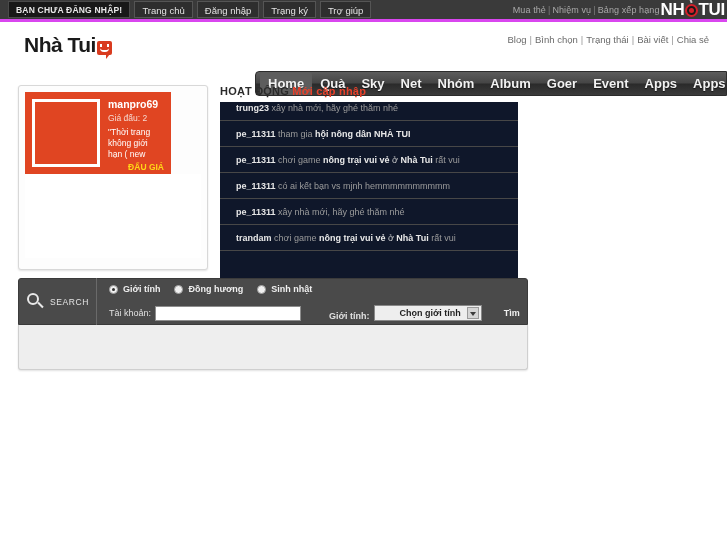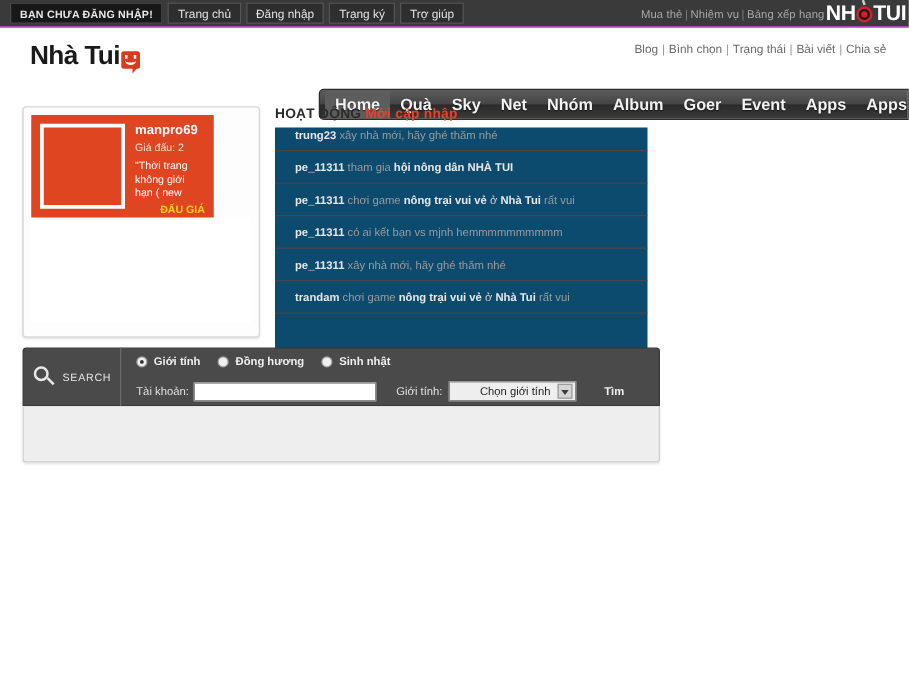--- a/index.html
+++ b/index.html
@@ -10,21 +10,21 @@
     background: #ffffff;
     font-family: "Liberation Sans", sans-serif;
     overflow: hidden;
   }
 
   
   .topbar {
     position: absolute; left: 0; top: 0;
     width: 727px; height: 22px;
     background: #3a3a3a;
-    border-bottom: 1px solid #d946ef;
+    border-bottom: 3px solid #d946ef;
     display: flex; align-items: center;
   }
   .topbar-left { display: flex; align-items: center; padding-left: 8px; gap: 4px; }
   .status-pill {
     background: #181818;
     border: 1px solid #4a4a4a;
     color: #e8e8e8;
     font-size: 8.5px;
     font-weight: bold;
     letter-spacing: .2px;
@@ -229,21 +229,21 @@
     font-size: 11px; font-weight: bold;
     color: #2b2b2b;
     letter-spacing: .2px;
     margin-bottom: 5px;
     white-space: nowrap;
   }
   .activity-title .hl { color: #e8402a; }
   .activity-list {
     position: relative;
     width: 298px; height: 205px;
-    background: #0c4a6e;
+    background: #0f172a;
     overflow: hidden;
     padding-left: 23px;
   }
   .activity-clip {
     position: absolute; left: 0; top: -7px;
     width: 298px;
   }
   .act-row {
     height: 26px;
     line-height: 26px;
@@ -330,22 +330,23 @@
   .text-input {
     width: 146px; height: 15px;
     background: #ffffff;
     border: 1px solid #8d8d8d;
     margin-left: 4px;
     font-size: 9px;
     padding: 0 3px;
     font-family: "Liberation Sans", sans-serif;
   }
   .sel-wrap {
-    display: flex; align-items: center;
-    margin-left: 16px;
+    display: flex; align-items: flex-end;
+    margin-left: 28px;
+    font-weight: bold;
   }
   .select {
     display: flex; align-items: center;
     height: 16px;
     background: #eeeeee;
     border: 1px solid #888;
     margin-left: 5px;
     padding: 0 2px 0 24px;
     font-size: 9px;
     color: #1e1e1e;

